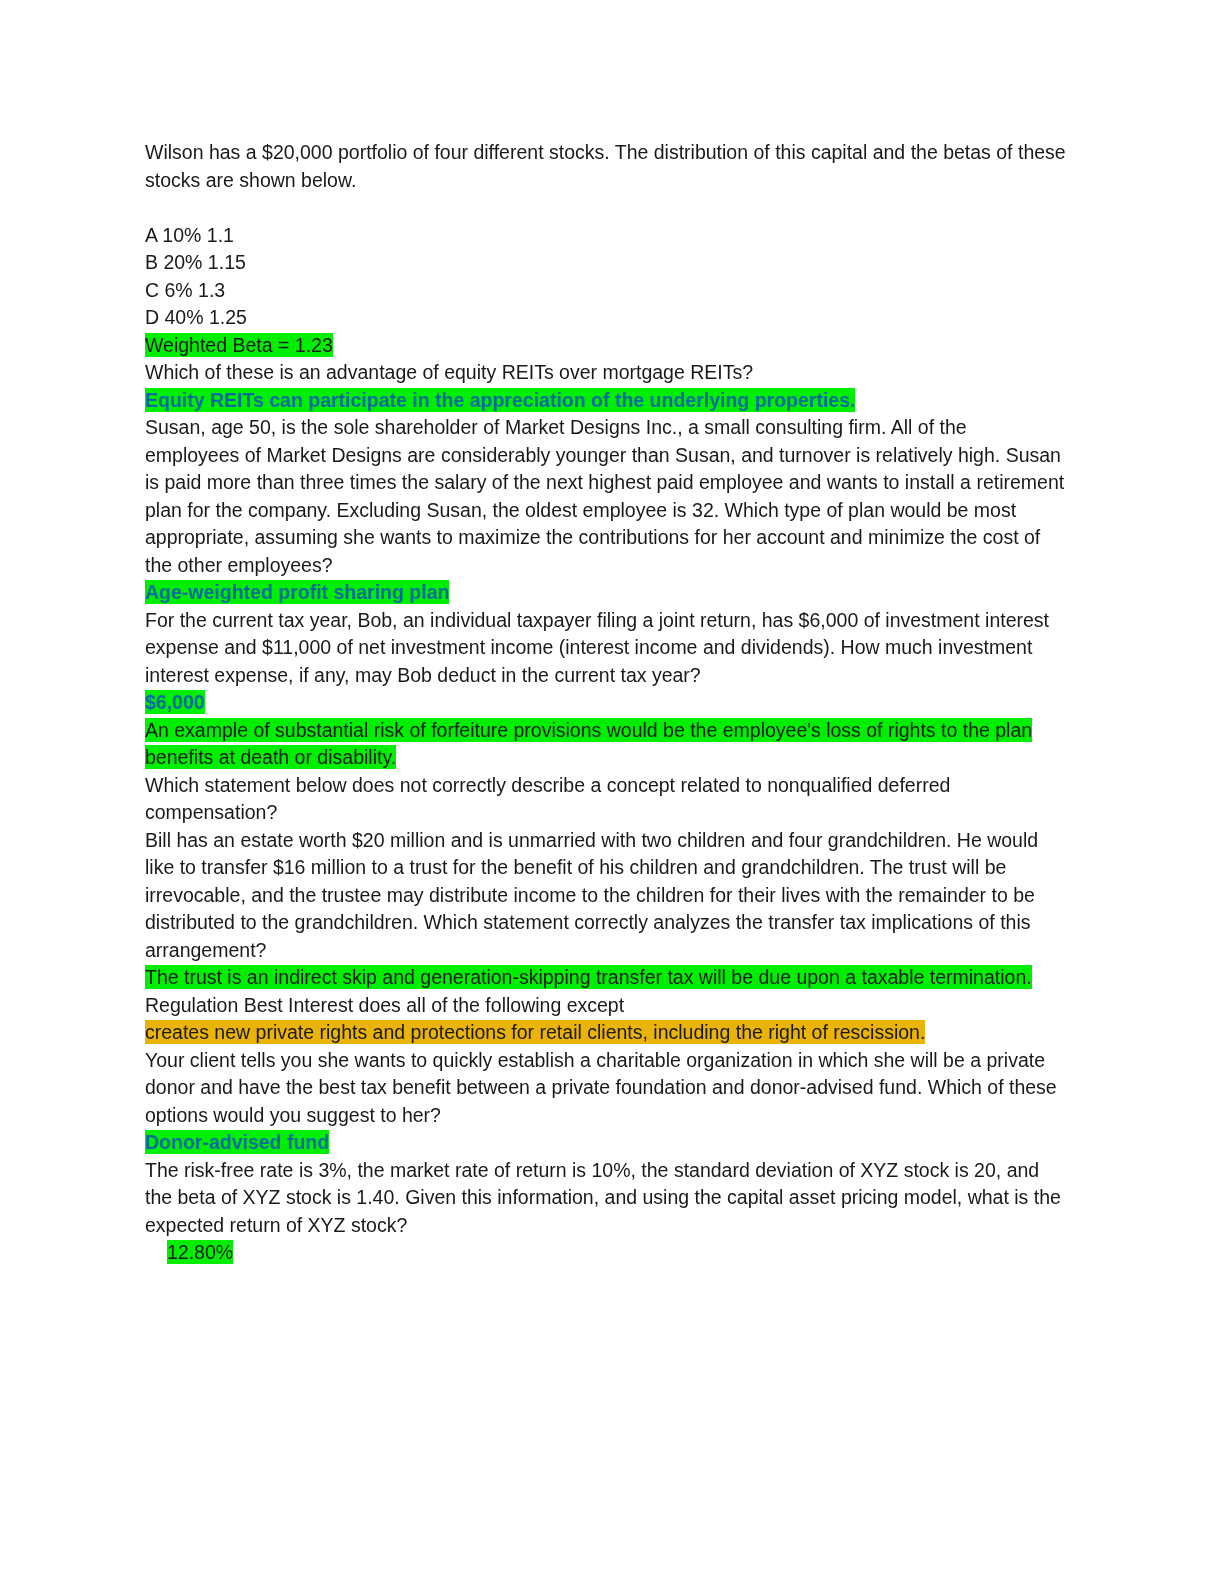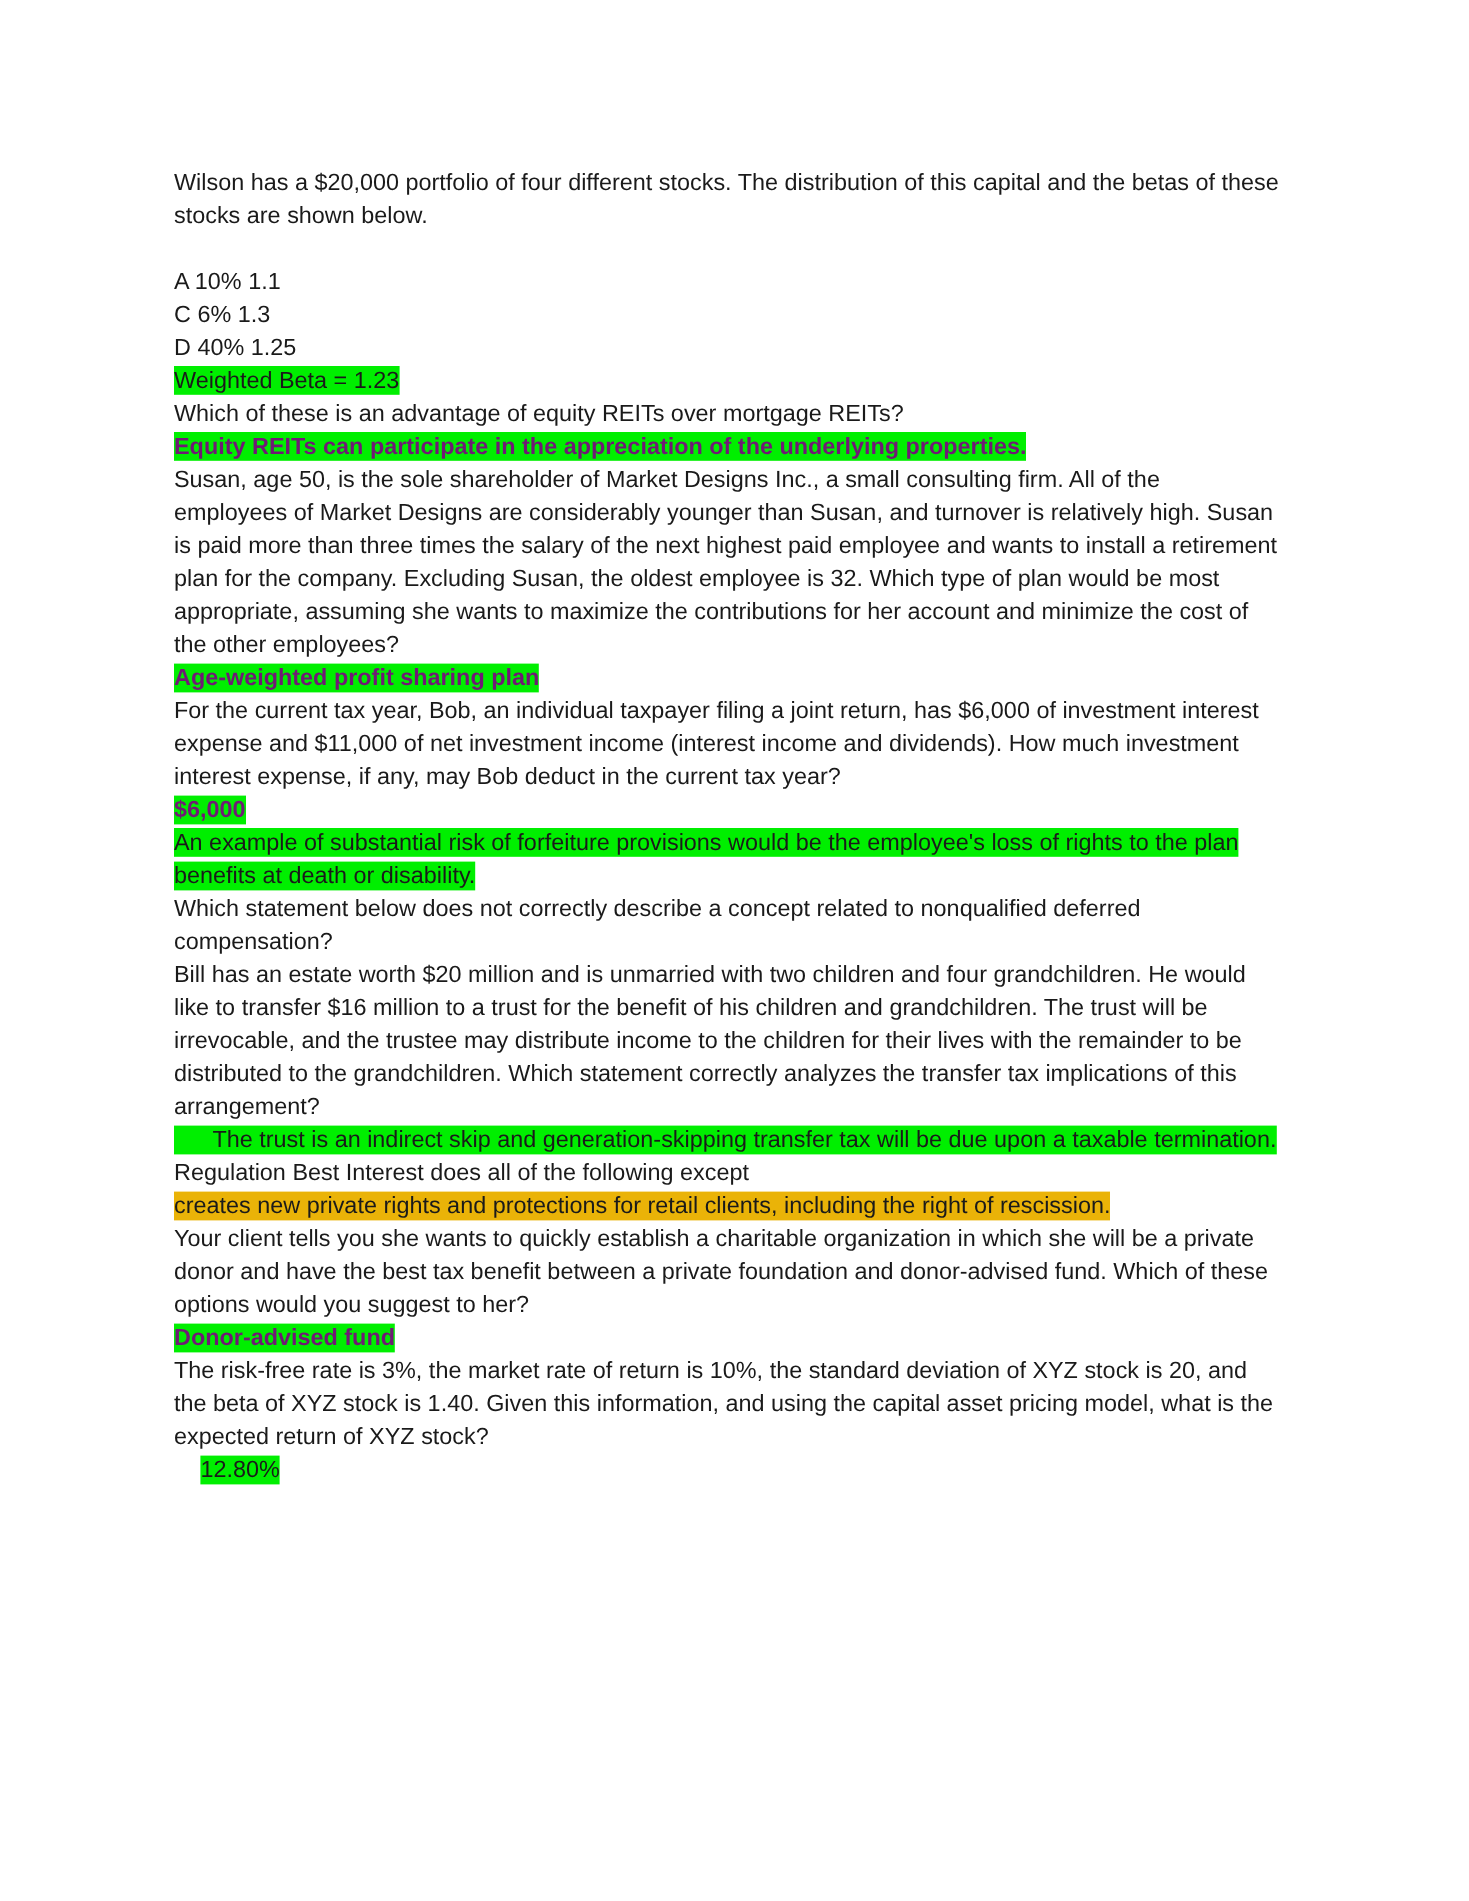--- a/index.html
+++ b/index.html
@@ -25,44 +25,45 @@
   }
   .block.blank {
     height: 27.5px;
   }
   .hl {
     
     padding: 1px 0;
   }
   .bold {
     font-weight: bold;
-    color: #701a75;
+    color: #0369a1;
   }
 </style>
 </head>
 <body>
 
 <div class="page">
   <div class="doc-body" style="color: rgb(26, 26, 26);">
       <div class="block"><span class="">Wilson has a $20,000 portfolio of four different stocks. The distribution of this capital and the betas of these stocks are shown below.</span></div>
       <div class="block blank"></div>
       <div class="block"><span class="">A 10% 1.1</span></div>
+      <div class="block"><span class="">B 20% 1.15</span></div>
       <div class="block"><span class="">C 6% 1.3</span></div>
       <div class="block"><span class="">D 40% 1.25</span></div>
       <div class="block"><span class="hl " style="background-color: rgb(0, 239, 0);">Weighted Beta = 1.23</span></div>
       <div class="block"><span class="">Which of these is an advantage of equity REITs over mortgage REITs?</span></div>
       <div class="block"><span class="hl bold" style="background-color: rgb(0, 239, 0);">Equity REITs can participate in the appreciation of the underlying properties.</span></div>
       <div class="block"><span class="">Susan, age 50, is the sole shareholder of Market Designs Inc., a small consulting firm. All of the employees of Market Designs are considerably younger than Susan, and turnover is relatively high. Susan is paid more than three times the salary of the next highest paid employee and wants to install a retirement plan for the company. Excluding Susan, the oldest employee is 32. Which type of plan would be most appropriate, assuming she wants to maximize the contributions for her account and minimize the cost of the other employees?</span></div>
       <div class="block"><span class="hl bold" style="background-color: rgb(0, 239, 0);">Age-weighted profit sharing plan</span></div>
       <div class="block"><span class="">For the current tax year, Bob, an individual taxpayer filing a joint return, has $6,000 of investment interest expense and $11,000 of net investment income (interest income and dividends). How much investment interest expense, if any, may Bob deduct in the current tax year?</span></div>
       <div class="block"><span class="hl bold" style="background-color: rgb(0, 239, 0);">$6,000</span></div>
       <div class="block"><span class="hl " style="background-color: rgb(0, 239, 0);">An example of substantial risk of forfeiture provisions would be the employee's loss of rights to the plan benefits at death or disability.</span></div>
       <div class="block"><span class="">Which statement below does not correctly describe a concept related to nonqualified deferred compensation?</span></div>
       <div class="block"><span class="">Bill has an estate worth $20 million and is unmarried with two children and four grandchildren. He would like to transfer $16 million to a trust for the benefit of his children and grandchildren. The trust will be irrevocable, and the trustee may distribute income to the children for their lives with the remainder to be distributed to the grandchildren. Which statement correctly analyzes the transfer tax implications of this arrangement?</span></div>
-      <div class="block"><span class="hl " style="background-color: rgb(0, 239, 0); padding-left: 32px;">The trust is an indirect skip and generation-skipping transfer tax will be due upon a taxable termination.</span></div>
+      <div class="block"><span class="hl " style="background-color: rgb(0, 239, 0);">The trust is an indirect skip and generation-skipping transfer tax will be due upon a taxable termination.</span></div>
       <div class="block"><span class="">Regulation Best Interest does all of the following except</span></div>
       <div class="block"><span class="hl " style="background-color: #eab308;">creates new private rights and protections for retail clients, including the right of rescission.</span></div>
       <div class="block"><span class="">Your client tells you she wants to quickly establish a charitable organization in which she will be a private donor and have the best tax benefit between a private foundation and donor-advised fund. Which of these options would you suggest to her?</span></div>
       <div class="block"><span class="hl bold" style="background-color: rgb(0, 239, 0);">Donor-advised fund</span></div>
       <div class="block"><span class="">The risk-free rate is 3%, the market rate of return is 10%, the standard deviation of XYZ stock is 20, and the beta of XYZ stock is 1.40. Given this information, and using the capital asset pricing model, what is the expected return of XYZ stock?</span></div>
       <div class="block"><span class="hl " style="background-color: rgb(0, 239, 0); margin-left: 22px;">12.80%</span></div>
     </div>
 </div>
 
 </body></html>

